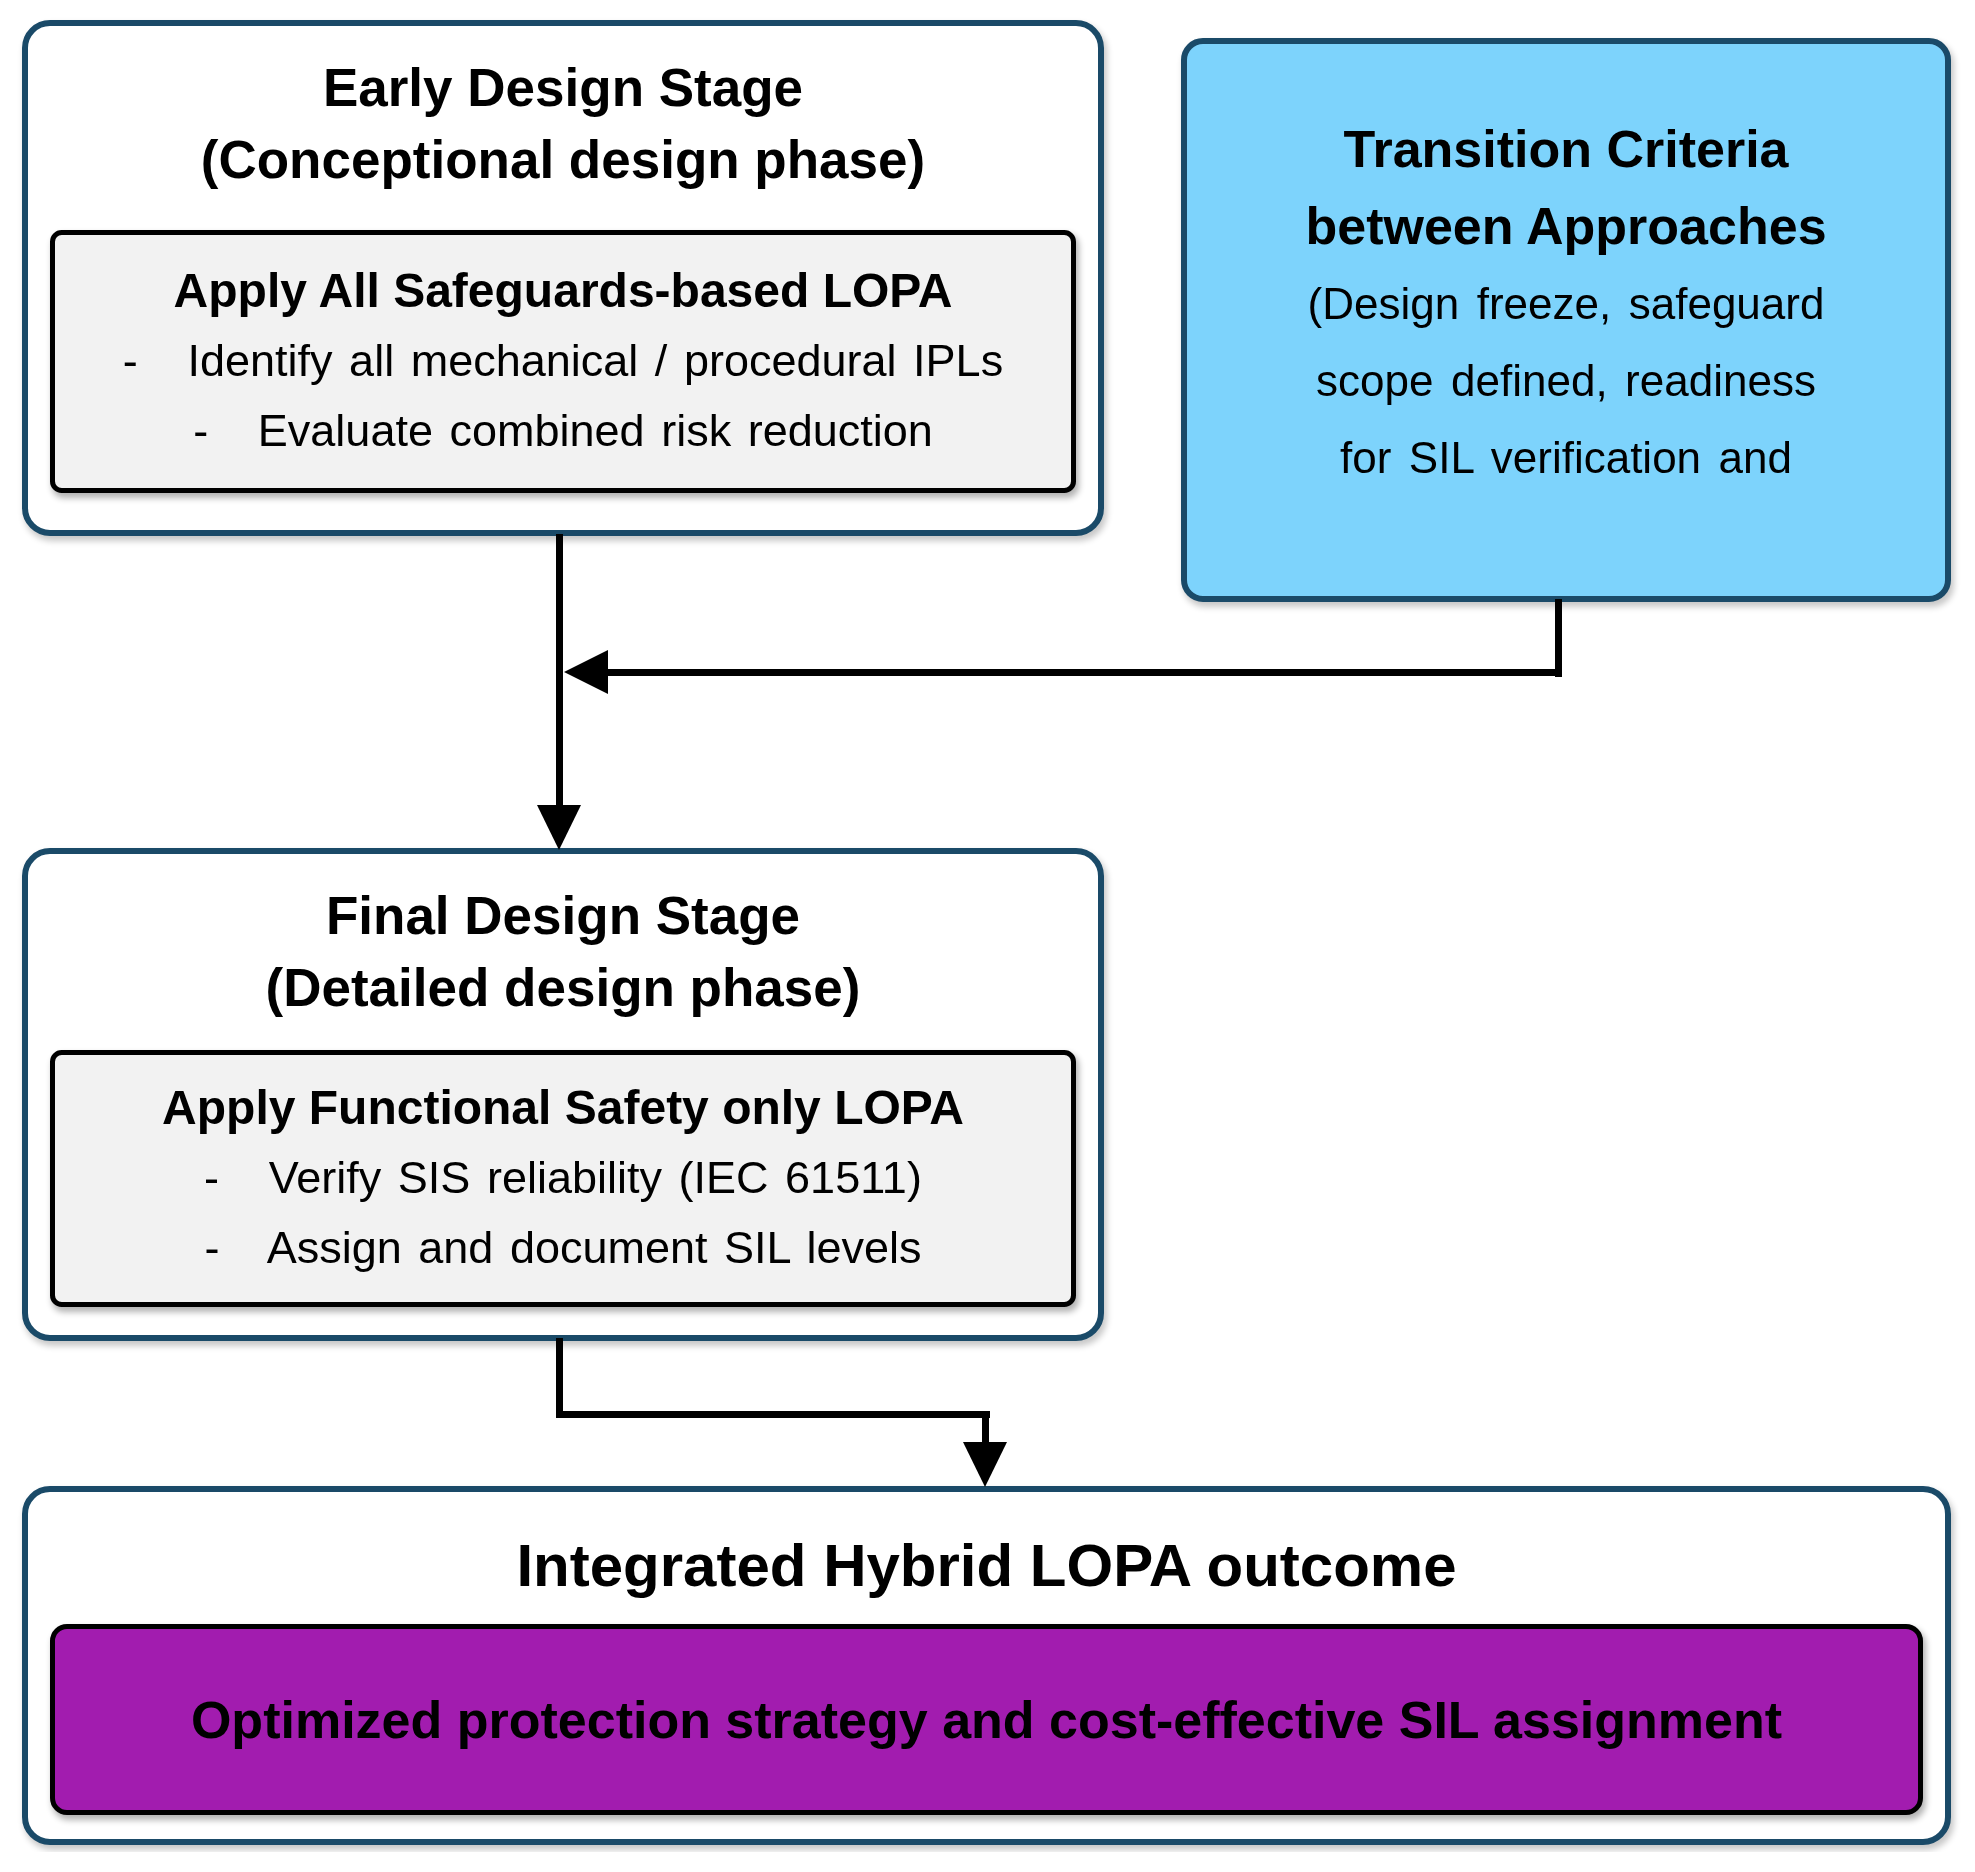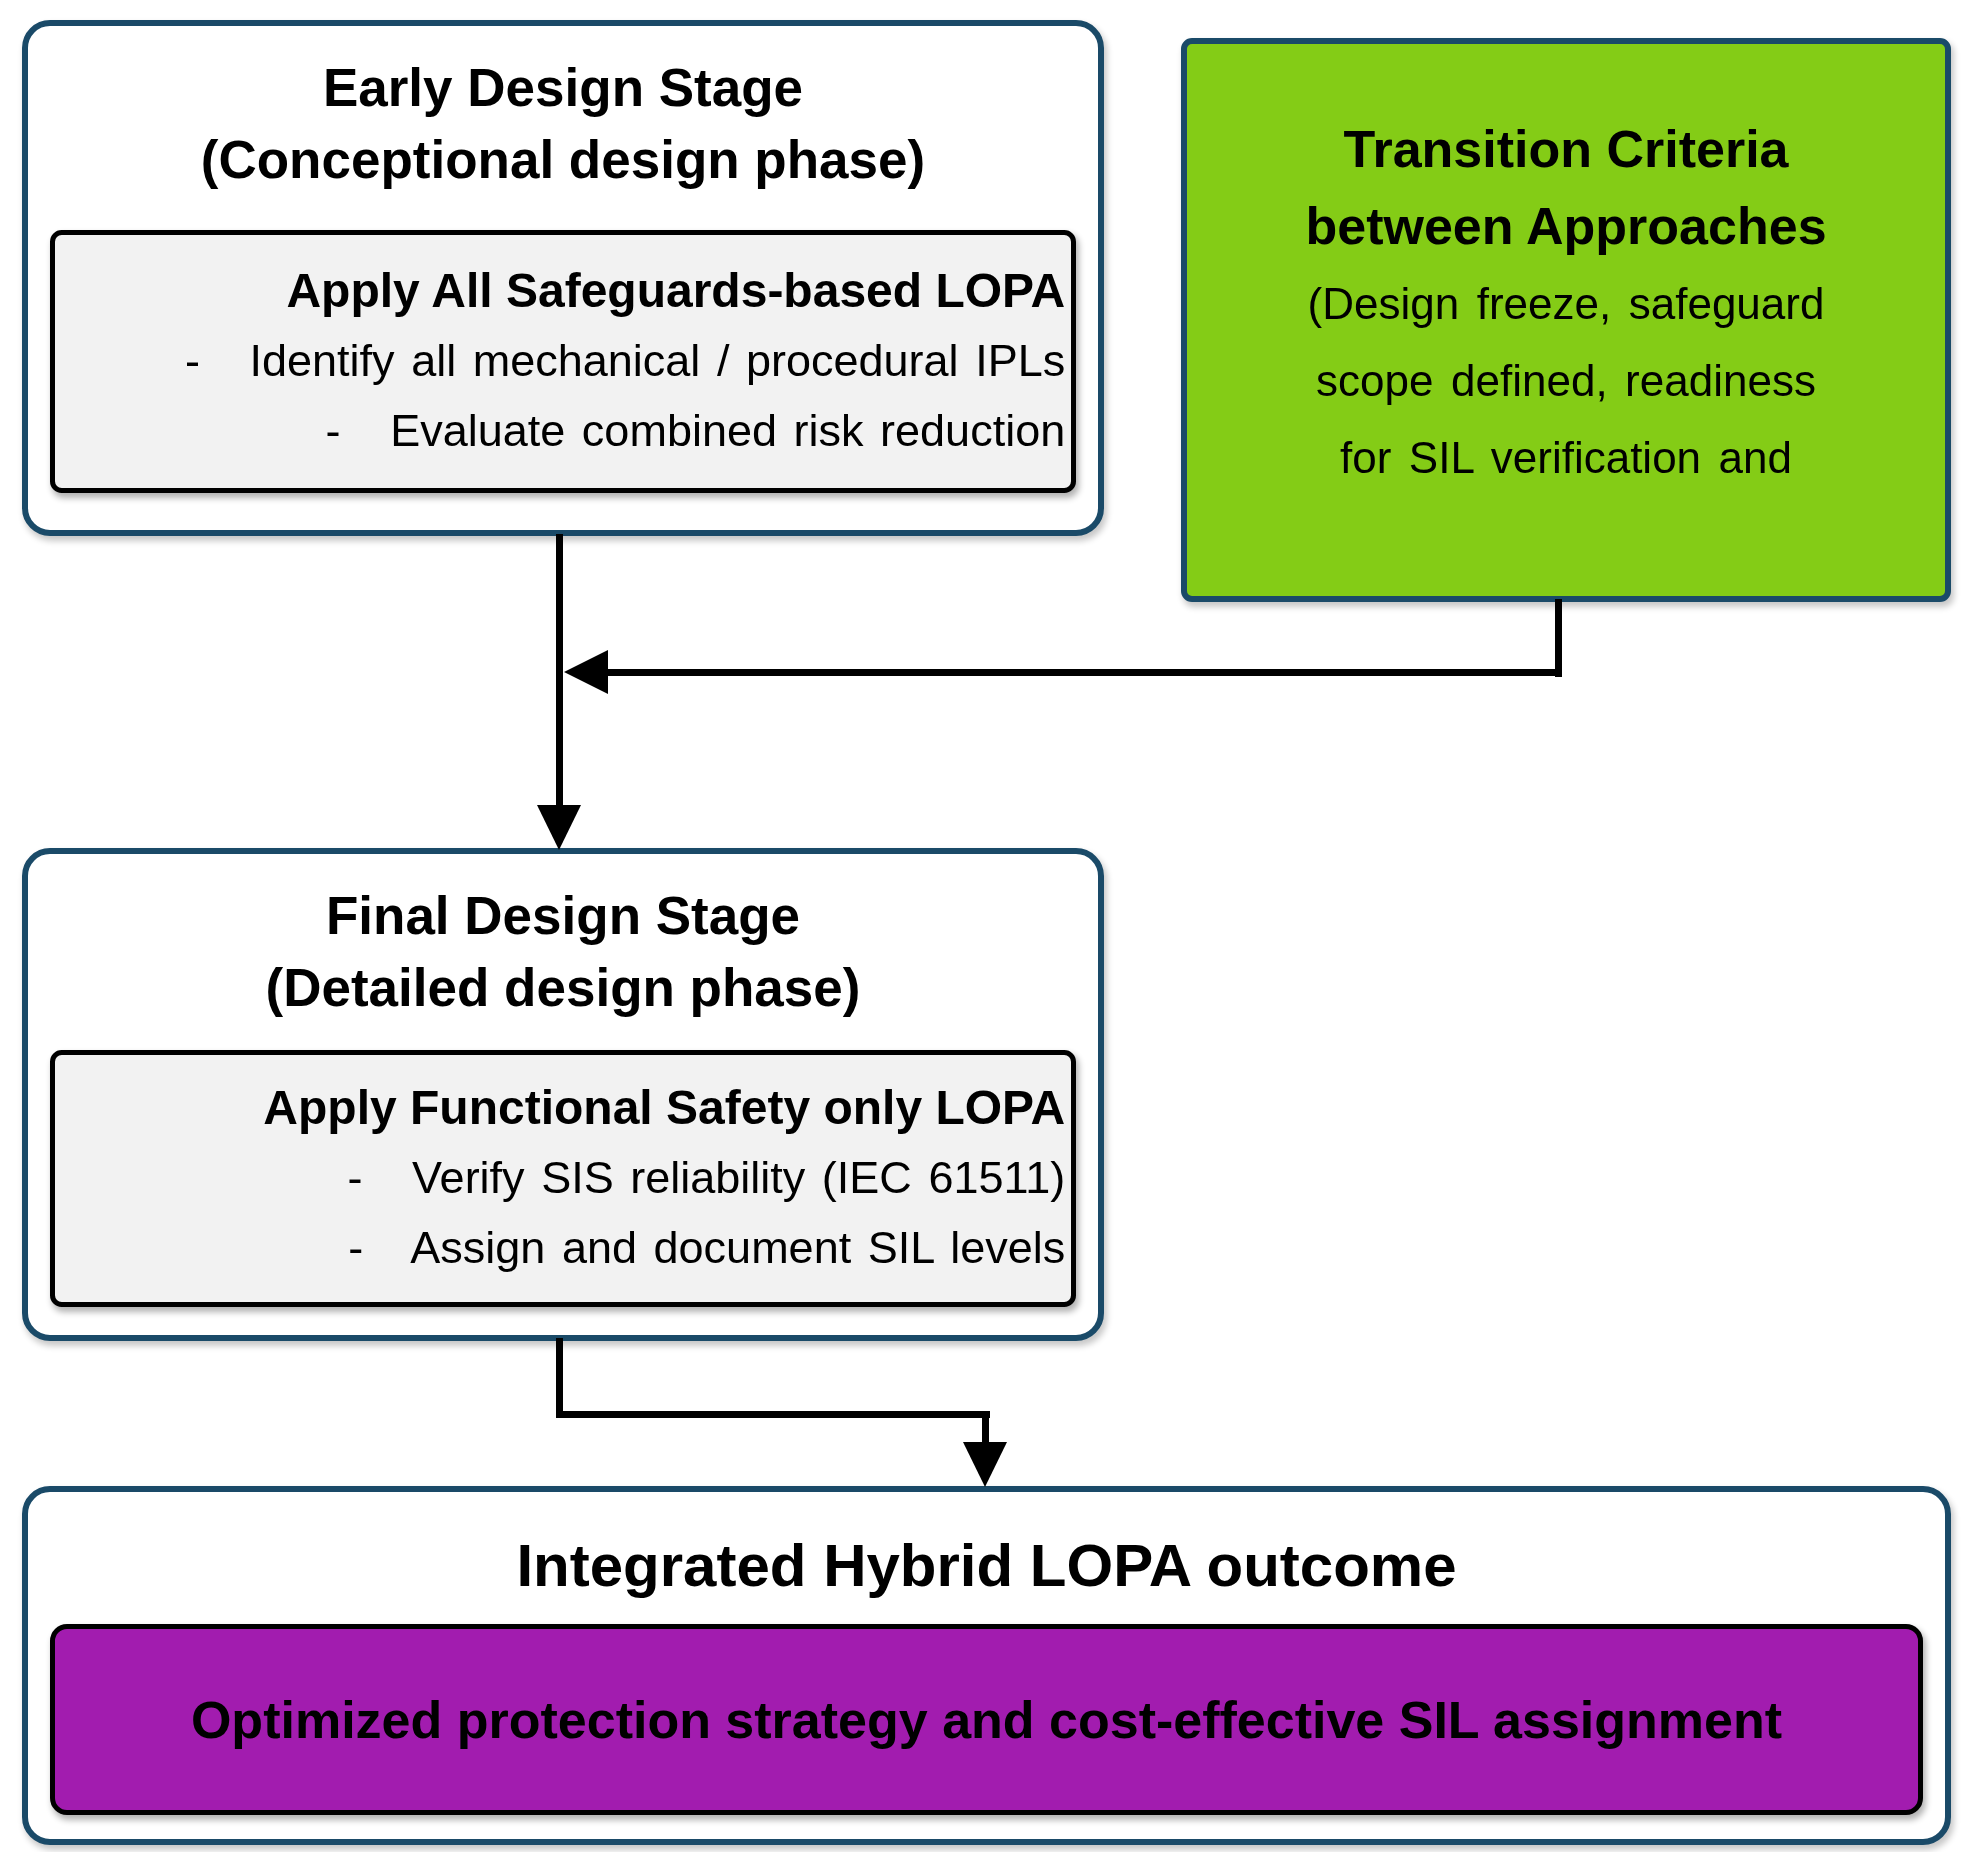--- a/index.html
+++ b/index.html
@@ -6,30 +6,30 @@
   .canvas{
     position:relative;width:1975px;height:1852px;background:#ffffff;
     font-family:"Liberation Sans","DejaVu Sans",sans-serif;color:#000;overflow:hidden;
   }
   .outer{
     position:absolute;box-sizing:border-box;background:#ffffff;
     border:6.6px solid #1a4a68;border-radius:28px;
     box-shadow:2.9px 4.4px 6.6px rgba(0,0,0,0.22);
   }
   #box-early{left:22px;top:20.4px;width:1082px;height:516px;}
-  #box-transition{left:1181px;top:38px;width:770px;height:564px;background:#84cc16;border-radius:11px;}
+  #box-transition{left:1181px;top:38px;width:770px;height:564px;background:#7dd3fc;border-radius:22px;}
   #box-final{left:22px;top:848px;width:1082px;height:493px;}
   #box-outcome{left:22px;top:1486px;width:1929px;height:359px;}
 
   .box-title{padding-top:26px;text-align:center;font-weight:bold;font-size:53px;line-height:72px;}
   #box-final .box-title{}
 
   .inner-box{
     margin:0 22px;box-sizing:border-box;background:#f2f2f2;
-    border:5.8px solid #000;border-radius:11.7px;text-align:right;
+    border:5.8px solid #000;border-radius:11.7px;text-align:center;
     box-shadow:2.2px 4.4px 6.6px rgba(0,0,0,0.30);
   }
   #box-early .inner-box{margin-top:34px;padding:20.4px 5.8px 22px;}
   #box-final .inner-box{margin-top:26px;padding:17.5px 5.8px 19px;}
   .inner-heading{font-weight:bold;font-size:48px;line-height:70px;}
   .inner-item{font-size:45px;line-height:70px;white-space:pre-wrap;word-spacing:0.09em;}
 
   .transition-text{padding-top:67px;text-align:center;}
   .t-bold{font-weight:bold;font-size:52px;line-height:77px;}
   .t-reg{font-size:44px;line-height:77px;word-spacing:0.12em;}

